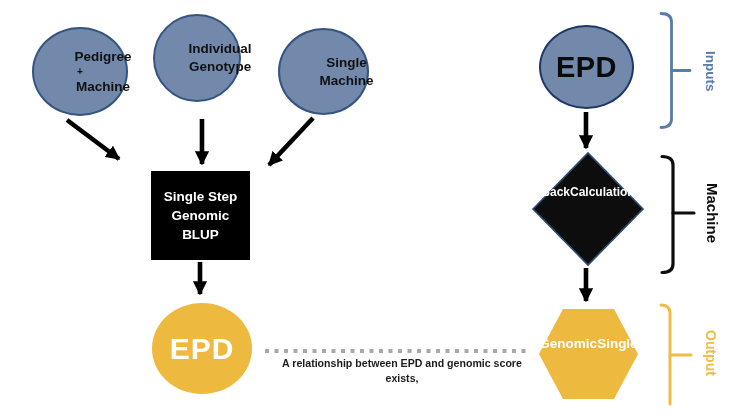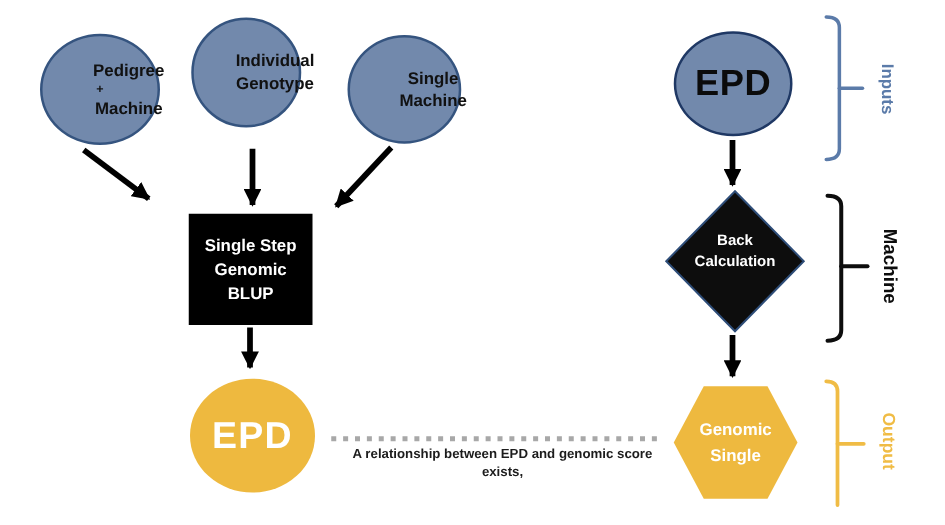--- a/index.html
+++ b/index.html
@@ -27,21 +27,21 @@
     background:#eeb93f;display:flex;align-items:center;justify-content:center;
     color:#fff;font-weight:bold;font-size:30px;letter-spacing:1px;
   }
   .epd-in{
     position:absolute;left:539px;top:25px;width:95px;height:84px;border-radius:50%;
     background:#7289ac;border:2px solid #1f3864;box-sizing:border-box;
     display:flex;align-items:center;justify-content:center;
     color:#0b0b0b;font-weight:bold;font-size:29px;letter-spacing:0.5px;
   }
   .shape-label{
-    position:absolute;display:flex;flex-direction:column;align-items:center;justify-content:center;
+    position:absolute;display:flex;align-items:center;justify-content:center;
     text-align:center;color:#fff;font-weight:bold;pointer-events:none;
   }
   .shape-label .ln{display:block;}
   .diamond-label{left:533px;top:184px;width:110px;}
   .diamond-label .ln{font-size:12px;line-height:17px;}
   .hex-label{left:539px;top:333px;width:99px;}
   .hex-label .ln{font-size:13.5px;line-height:21px;}
   .note{
     position:absolute;left:272px;top:356px;width:260px;text-align:center;
     font-weight:600;font-size:10.6px;line-height:14.5px;color:#1c1c1c;

